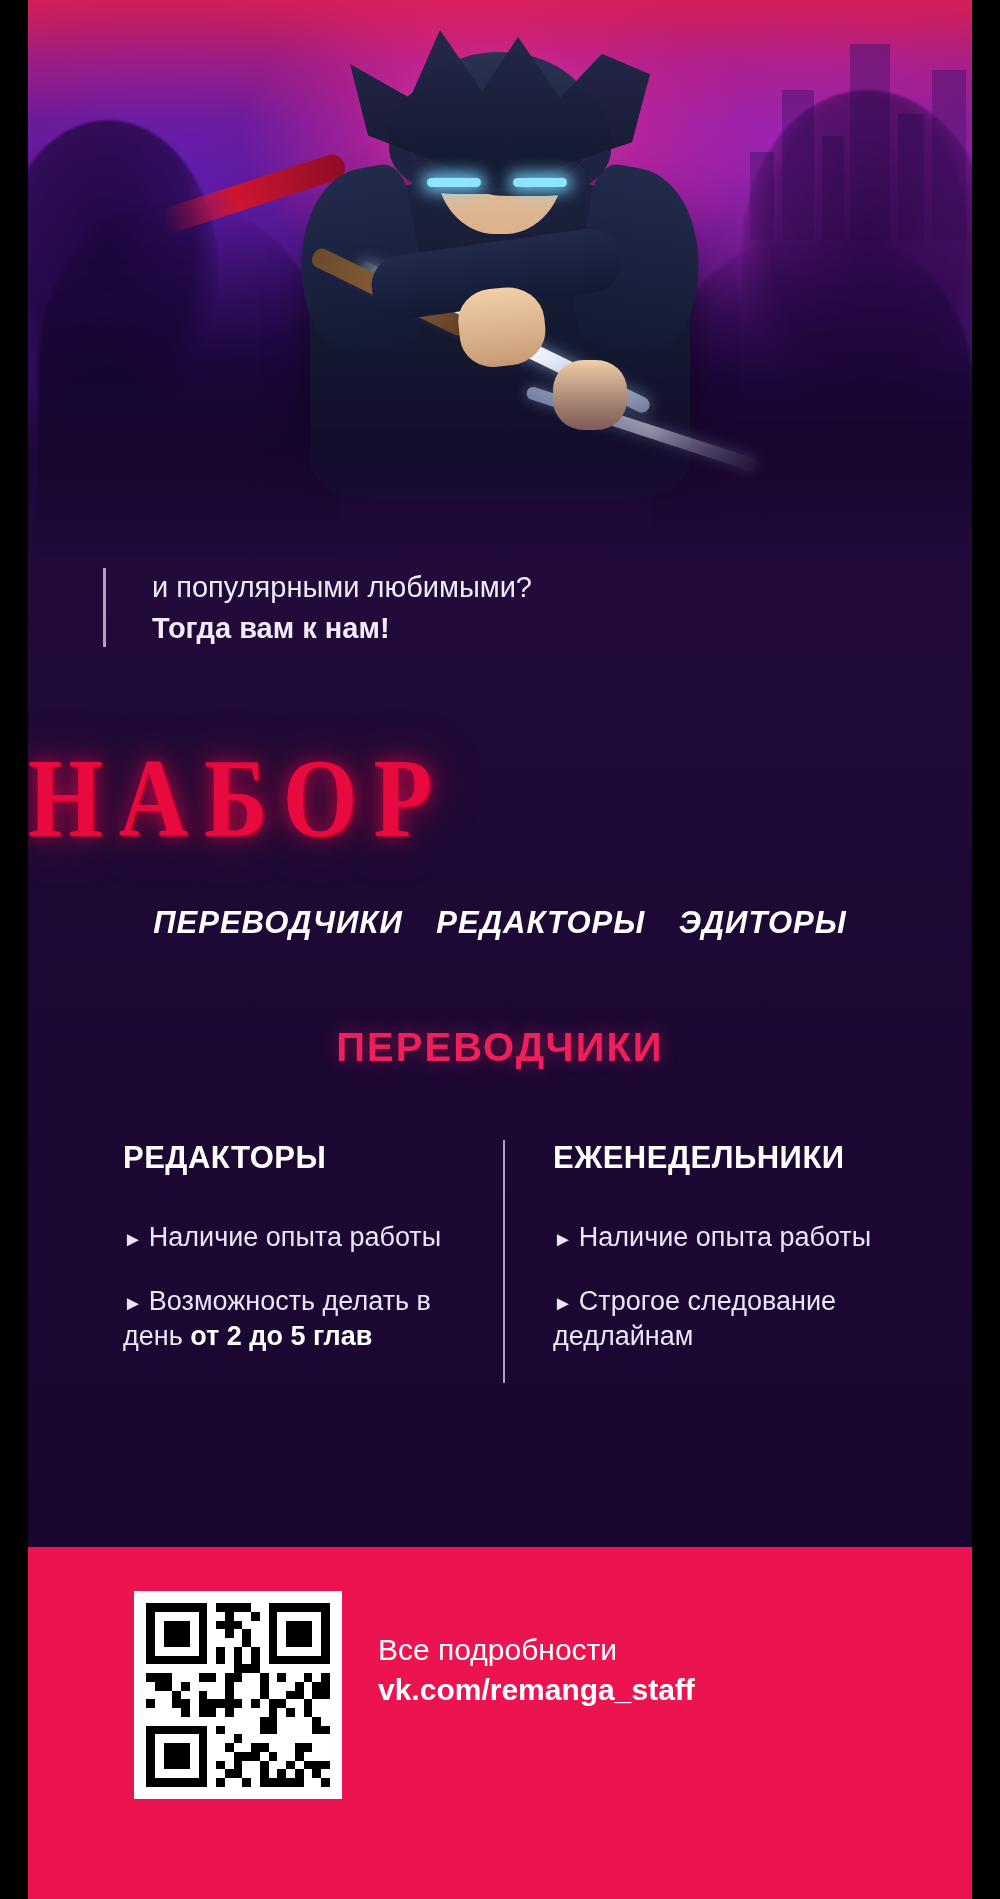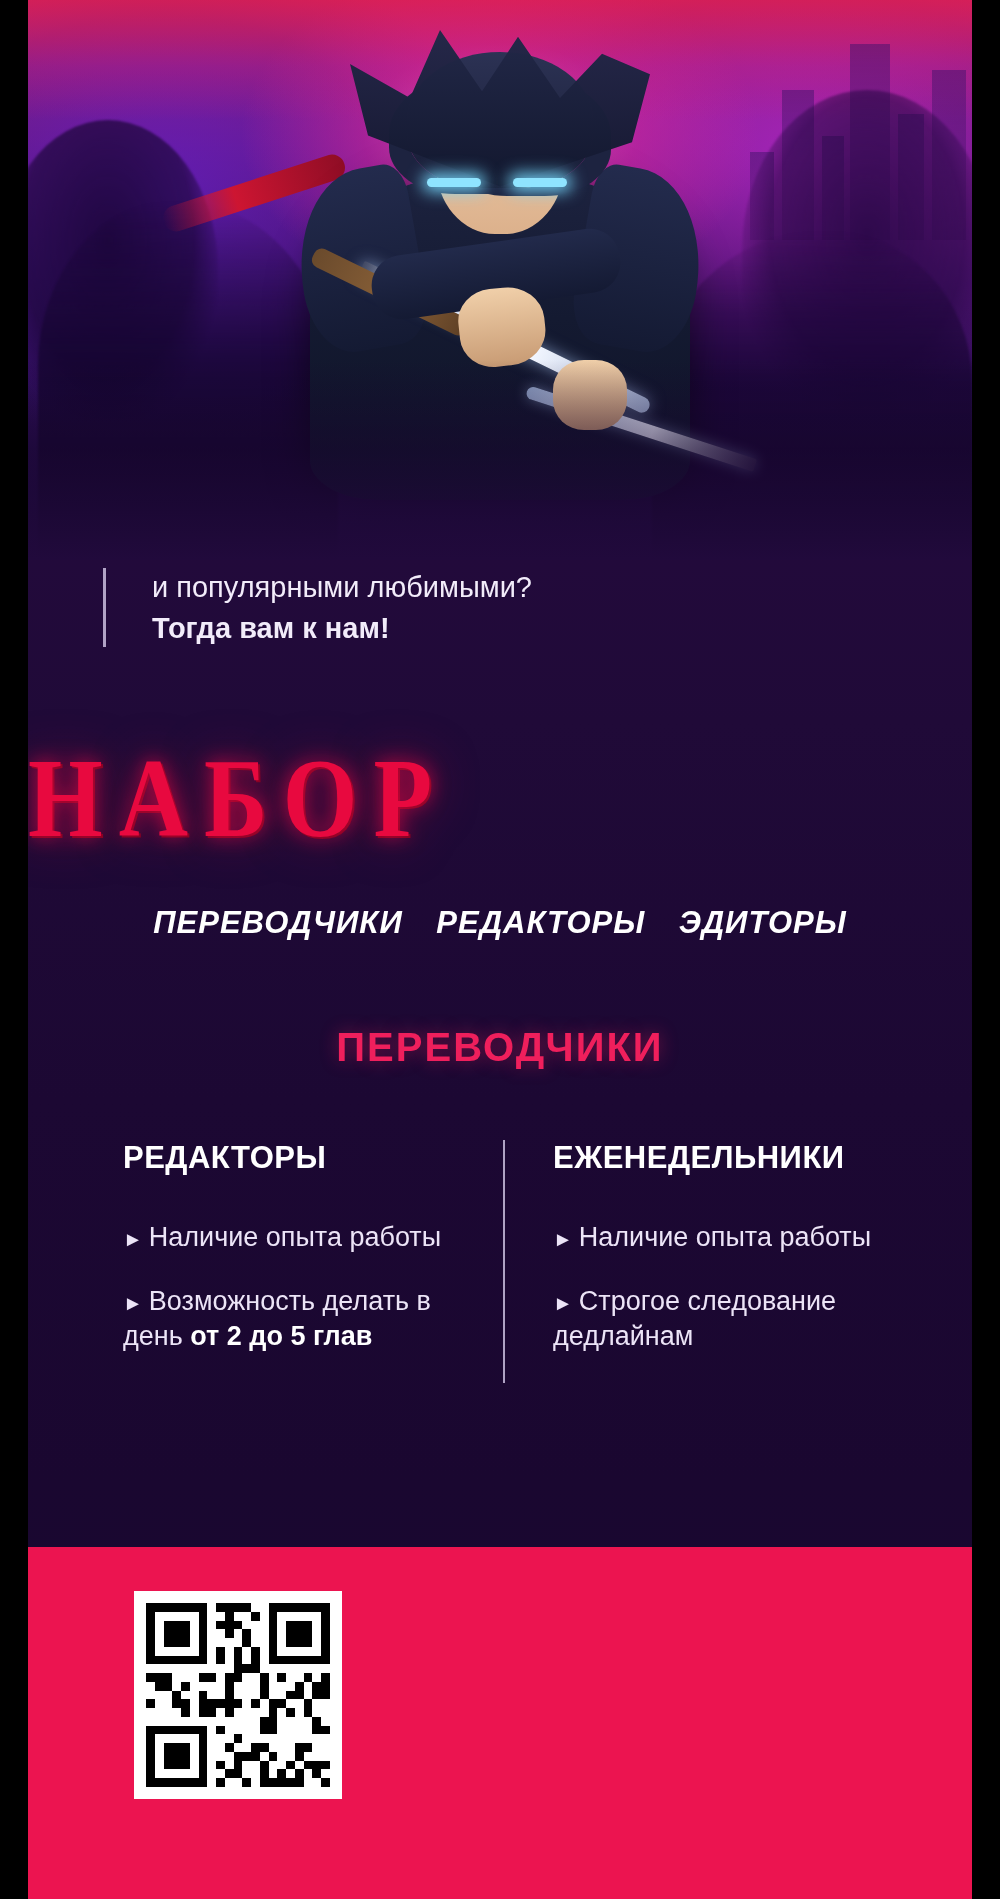--- a/index.html
+++ b/index.html
@@ -947,16 +947,20 @@
             <i class="on"></i>
             <i class="on"></i>
             <i class="on"></i>
             <i class="on"></i>
             <i class="on"></i>
             <i></i>
             <i></i>
             <i class="on"></i>
           </div>
       </div>
+      <div class="footer-text">
+        <div class="l1">Все подробности</div>
+        <div class="l2">vk.com/remanga_staff</div>
+      </div>
     </div>
 
   </div>
 </div>
 
 </body></html>

